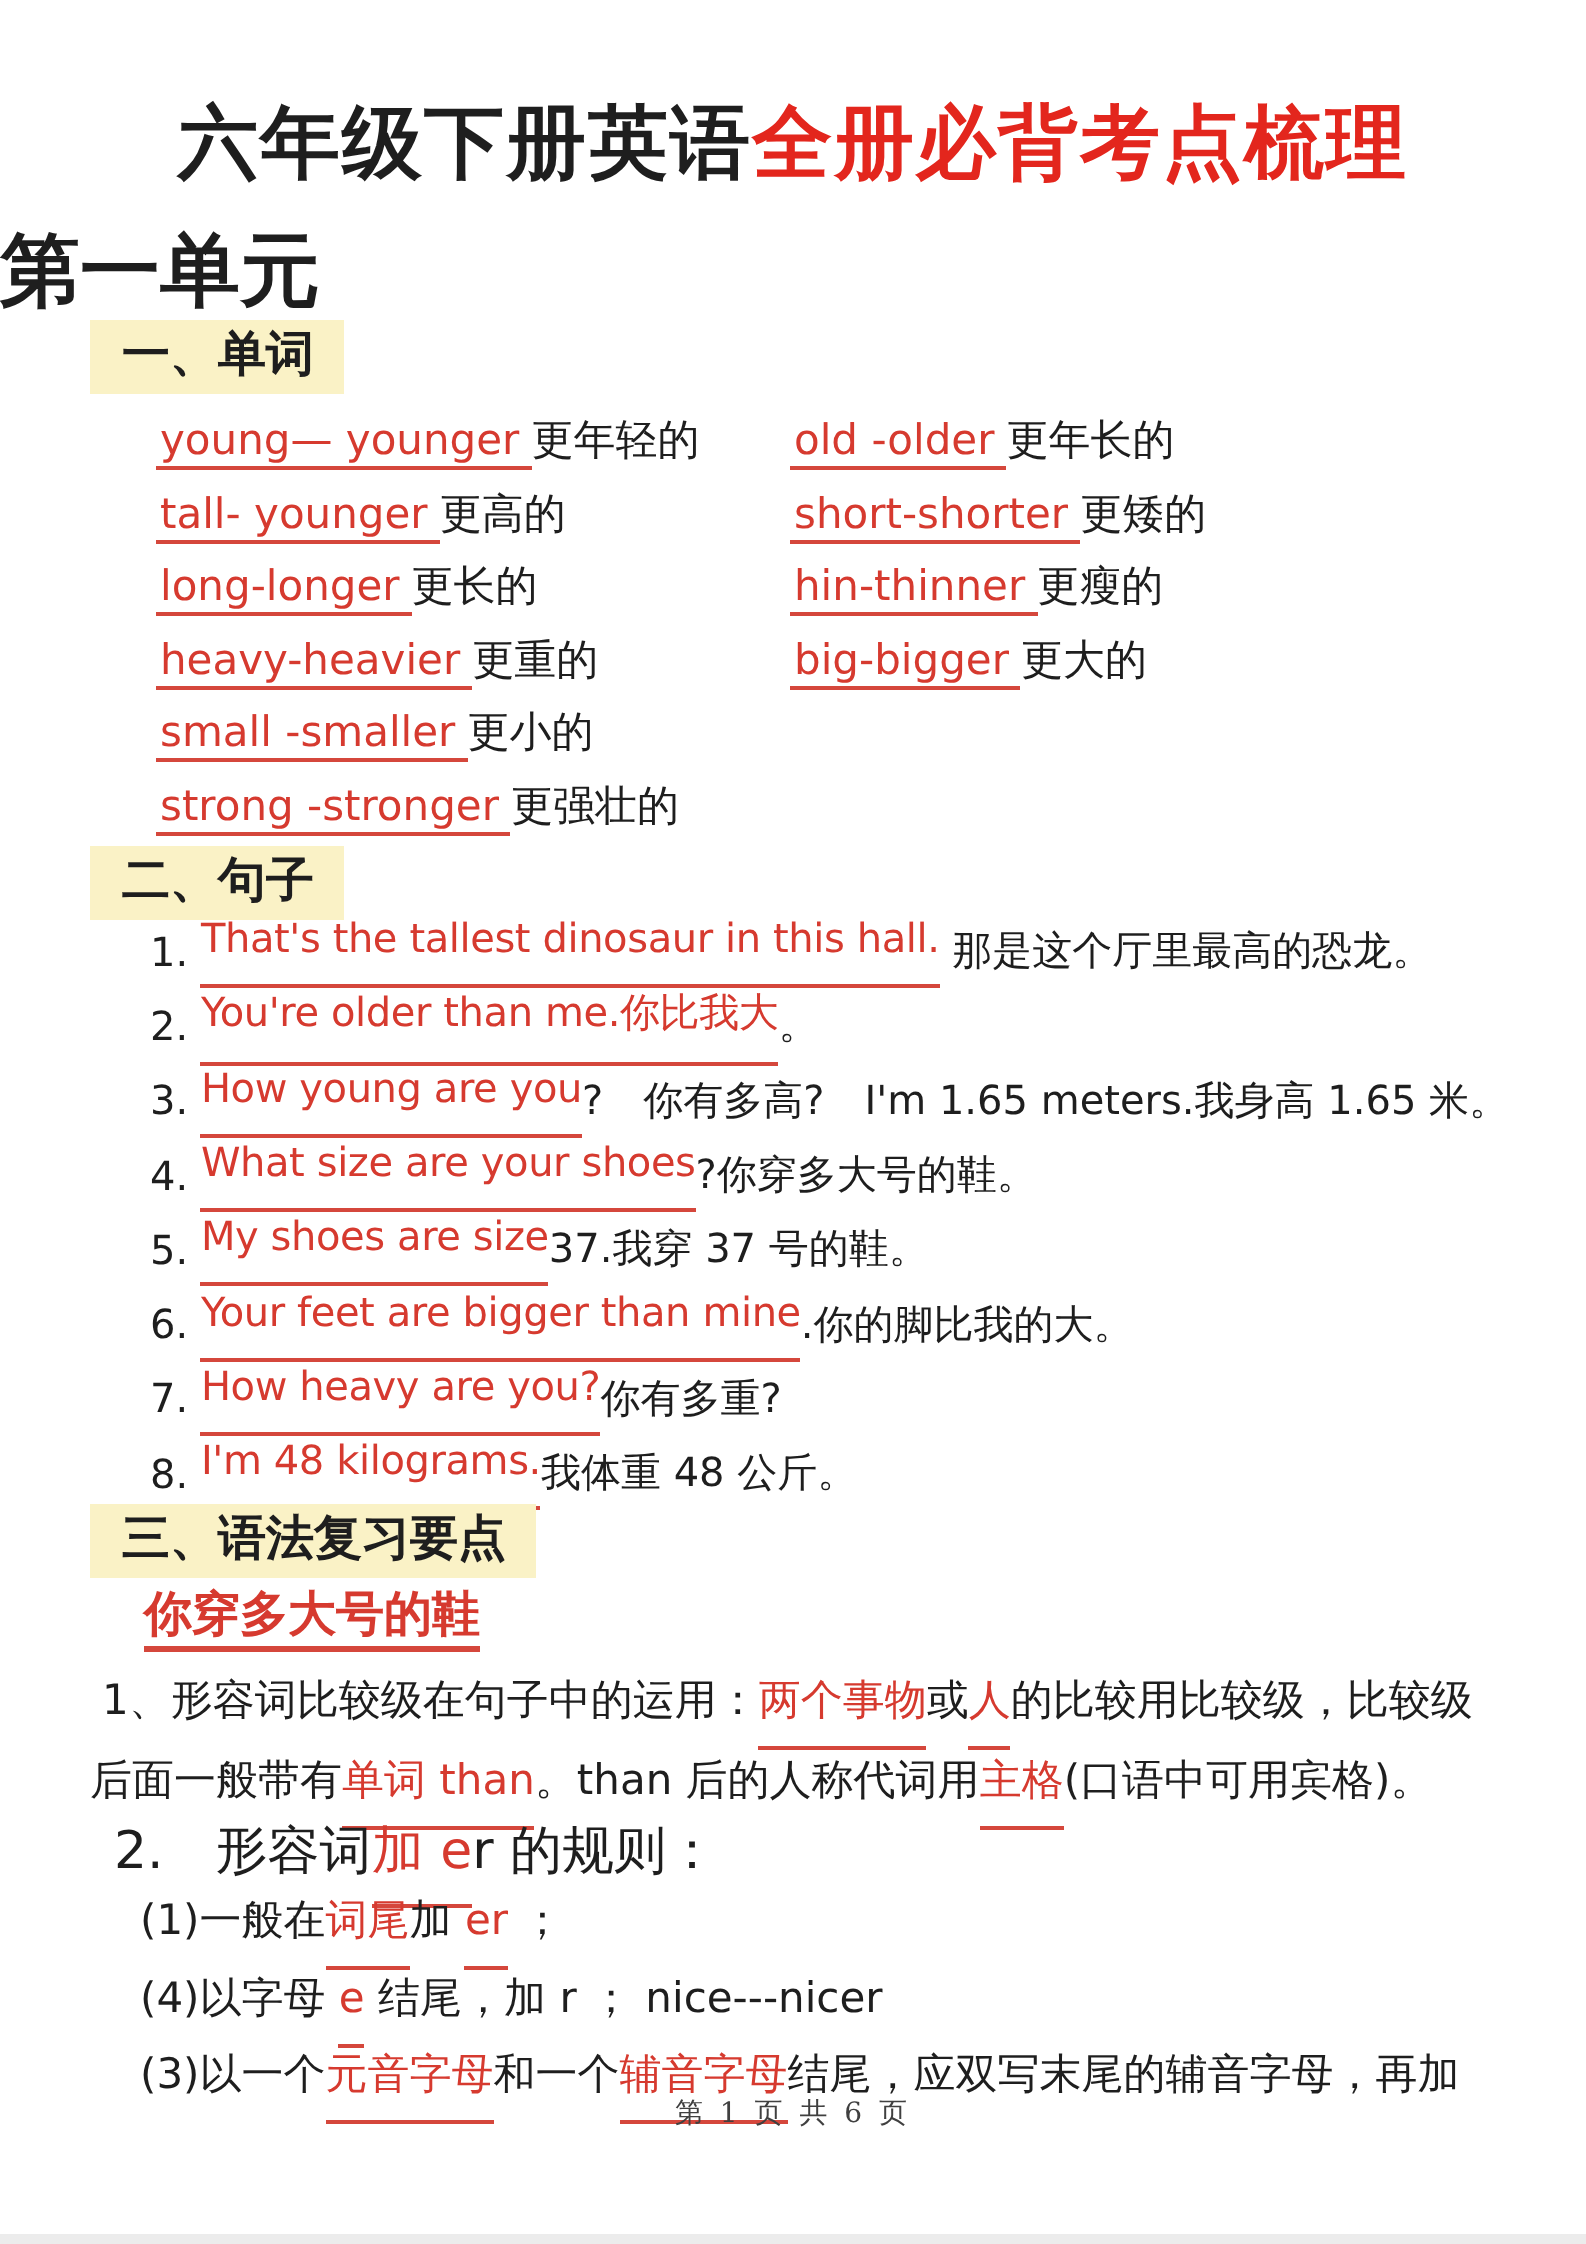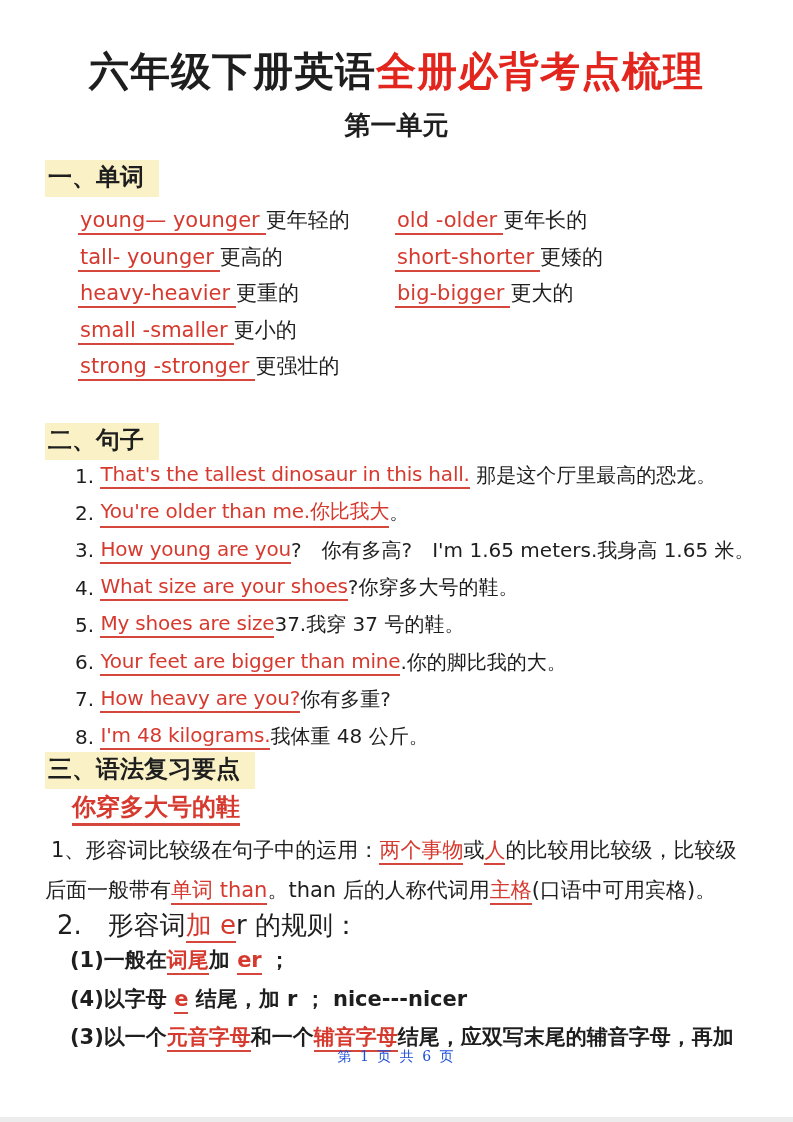--- a/index.html
+++ b/index.html
@@ -4,67 +4,71 @@
 <style>
   html,body{margin:0;padding:0;}
   body{
     width:793px;height:1122px;background:#ffffff;position:relative;overflow:hidden;
     font-family:"DejaVu Sans","Liberation Sans",sans-serif;color:#1e1e1e;
   }
   .abs{position:absolute;}
   
   #title{top:44px;left:0;width:100%;text-align:center;font-size:40px;font-weight:800;white-space:nowrap;letter-spacing:1px;}
   .t-red{color:#e3261d;}
-  #unit{top:108px;left:0;width:100%;text-align:center;font-size:26px;font-weight:700;}
+  #unit{top:108px;left:0;width:100%;font-size:40px;font-weight:700;}
   
   .sech{font-size:24px;font-weight:700;white-space:nowrap;}
-  .hl{background:#faf2c6;padding:3px 15px 6px 3px;}
+  .hl{background:#faf2c6;padding:3px 15px 6px 16px;}
   #sec-words{top:161px;left:45px;}
   #sec-sents{top:424px;left:45px;}
   #sec-grammar{top:753px;left:45px;}
   
-  .ru{color:#d63a2f;border-bottom:2px solid #d5473c;padding-bottom:1px;}
+  .ru{color:#d63a2f;border-bottom:2px solid #d5473c;padding-bottom:11px;}
   .zh,.num,.b{color:#1e1e1e;}
   .zh,.num,.b,.sline,.rline,#para1,#para2{white-space:pre-wrap;}
   
   #word-list{top:202px;left:78px;font-size:21px;}
   .wrow{display:grid;grid-template-columns:317px auto;height:36.5px;align-items:center;}
   .wu{padding:0 6px 1px 2px;}
   
   #sent-list{top:457px;left:75px;font-size:20px;}
   .sline{height:37.3px;display:flex;align-items:center;}
   .sline .ru{letter-spacing:-0.2px;}
   
   #subhead{top:791px;left:72px;font-size:24px;font-weight:700;}
   #subhead .ru{border-bottom-width:3px;padding-bottom:2px;}
   #para1{top:830px;left:45px;width:707px;font-size:21px;line-height:40px;text-indent:6px;}
   #para2{top:908px;left:57px;font-size:26px;}
   #rules{top:941px;left:70px;font-size:21px;}
-  .rline{line-height:38.5px;font-weight:bold;}
+  .rline{line-height:38.5px;}
   
-  #footer{top:1048px;left:0;width:100%;text-align:center;font-family:"DejaVu Serif","Liberation Serif",serif;font-size:14px;color:#1d4ed8;letter-spacing:2px;}
+  #footer{top:1048px;left:0;width:100%;text-align:center;font-family:"DejaVu Serif","Liberation Serif",serif;font-size:14px;color:#404040;letter-spacing:2px;}
   #edge{bottom:0;left:0;width:100%;height:5px;background:#ececec;}
 </style>
 </head>
 <body>
 
 <div id="title" class="abs"><span>六年级下册英语</span><span class="t-red">全册必背考点梳理</span></div>
 
 <div id="unit" class="abs">第一单元</div>
 
 <div id="sec-words" class="abs sech"><span class="hl">一、单词</span></div>
 
 <div id="word-list" class="abs">
   <div class="wrow">
     <div><span class="ru wu">young— younger</span><span class="zh">更年轻的</span></div>
     <div><span class="ru wu">old -older</span><span class="zh">更年长的</span></div>
   </div>
   <div class="wrow">
     <div><span class="ru wu">tall- younger</span><span class="zh">更高的</span></div>
     <div><span class="ru wu">short-shorter</span><span class="zh">更矮的</span></div>
+  </div>
+  <div class="wrow">
+    <div><span class="ru wu">long-longer</span><span class="zh">更长的</span></div>
+    <div><span class="ru wu">hin-thinner</span><span class="zh">更瘦的</span></div>
   </div>
   <div class="wrow">
     <div><span class="ru wu">heavy-heavier</span><span class="zh">更重的</span></div>
     <div><span class="ru wu">big-bigger</span><span class="zh">更大的</span></div>
   </div>
   <div class="wrow">
     <div><span class="ru wu">small -smaller</span><span class="zh">更小的</span></div>
     <div></div>
   </div>
   <div class="wrow">

